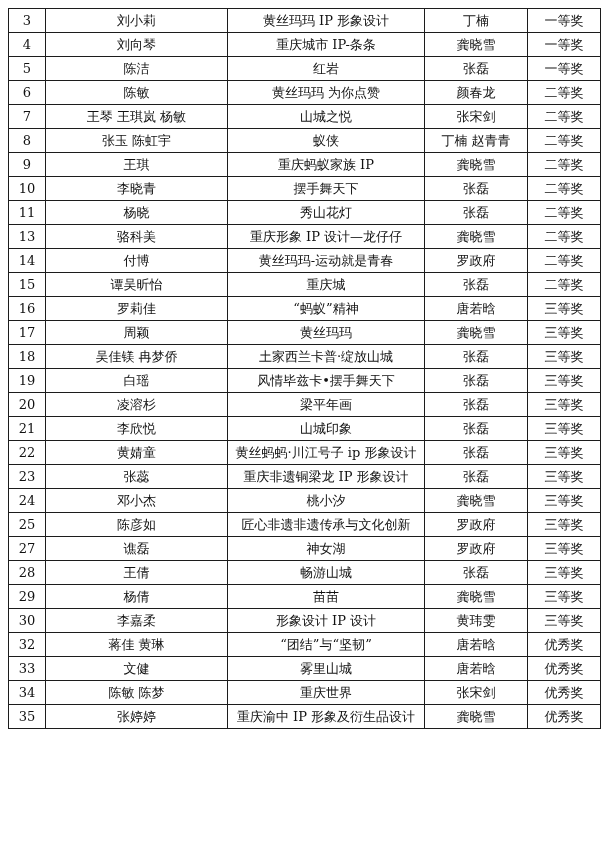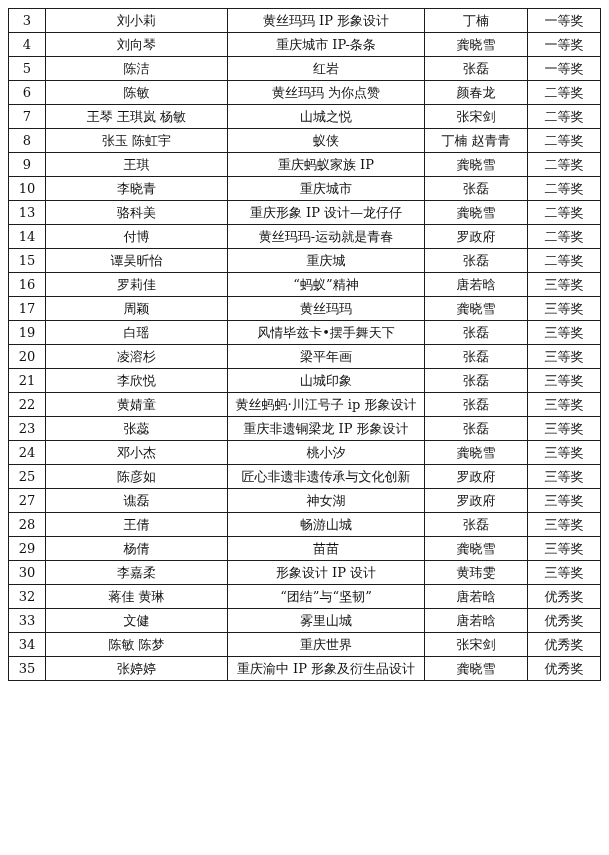--- a/index.html
+++ b/index.html
@@ -100,21 +100,28 @@
         <tr>
           <td>9</td>
           <td>王琪</td>
           <td>重庆蚂蚁家族 IP</td>
           <td>龚晓雪</td>
           <td>二等奖</td>
         </tr>
         <tr>
           <td>10</td>
           <td>李晓青</td>
-          <td>重庆城市</td>
+          <td>摆手舞天下</td>
+          <td>张磊</td>
+          <td>二等奖</td>
+        </tr>
+        <tr>
+          <td>11</td>
+          <td>杨晓</td>
+          <td>秀山花灯</td>
           <td>张磊</td>
           <td>二等奖</td>
         </tr>
         <tr>
           <td>13</td>
           <td>骆科美</td>
           <td>重庆形象 IP 设计—龙仔仔</td>
           <td>龚晓雪</td>
           <td>二等奖</td>
         </tr>
@@ -137,20 +144,27 @@
           <td>罗莉佳</td>
           <td>“蚂蚁”精神</td>
           <td>唐若晗</td>
           <td>三等奖</td>
         </tr>
         <tr>
           <td>17</td>
           <td>周颖</td>
           <td>黄丝玛玛</td>
           <td>龚晓雪</td>
+          <td>三等奖</td>
+        </tr>
+        <tr>
+          <td>18</td>
+          <td>吴佳镁 冉梦侨</td>
+          <td>土家西兰卡普·绽放山城</td>
+          <td>张磊</td>
           <td>三等奖</td>
         </tr>
         <tr>
           <td>19</td>
           <td>白瑶</td>
           <td>风情毕兹卡•摆手舞天下</td>
           <td>张磊</td>
           <td>三等奖</td>
         </tr>
         <tr>

